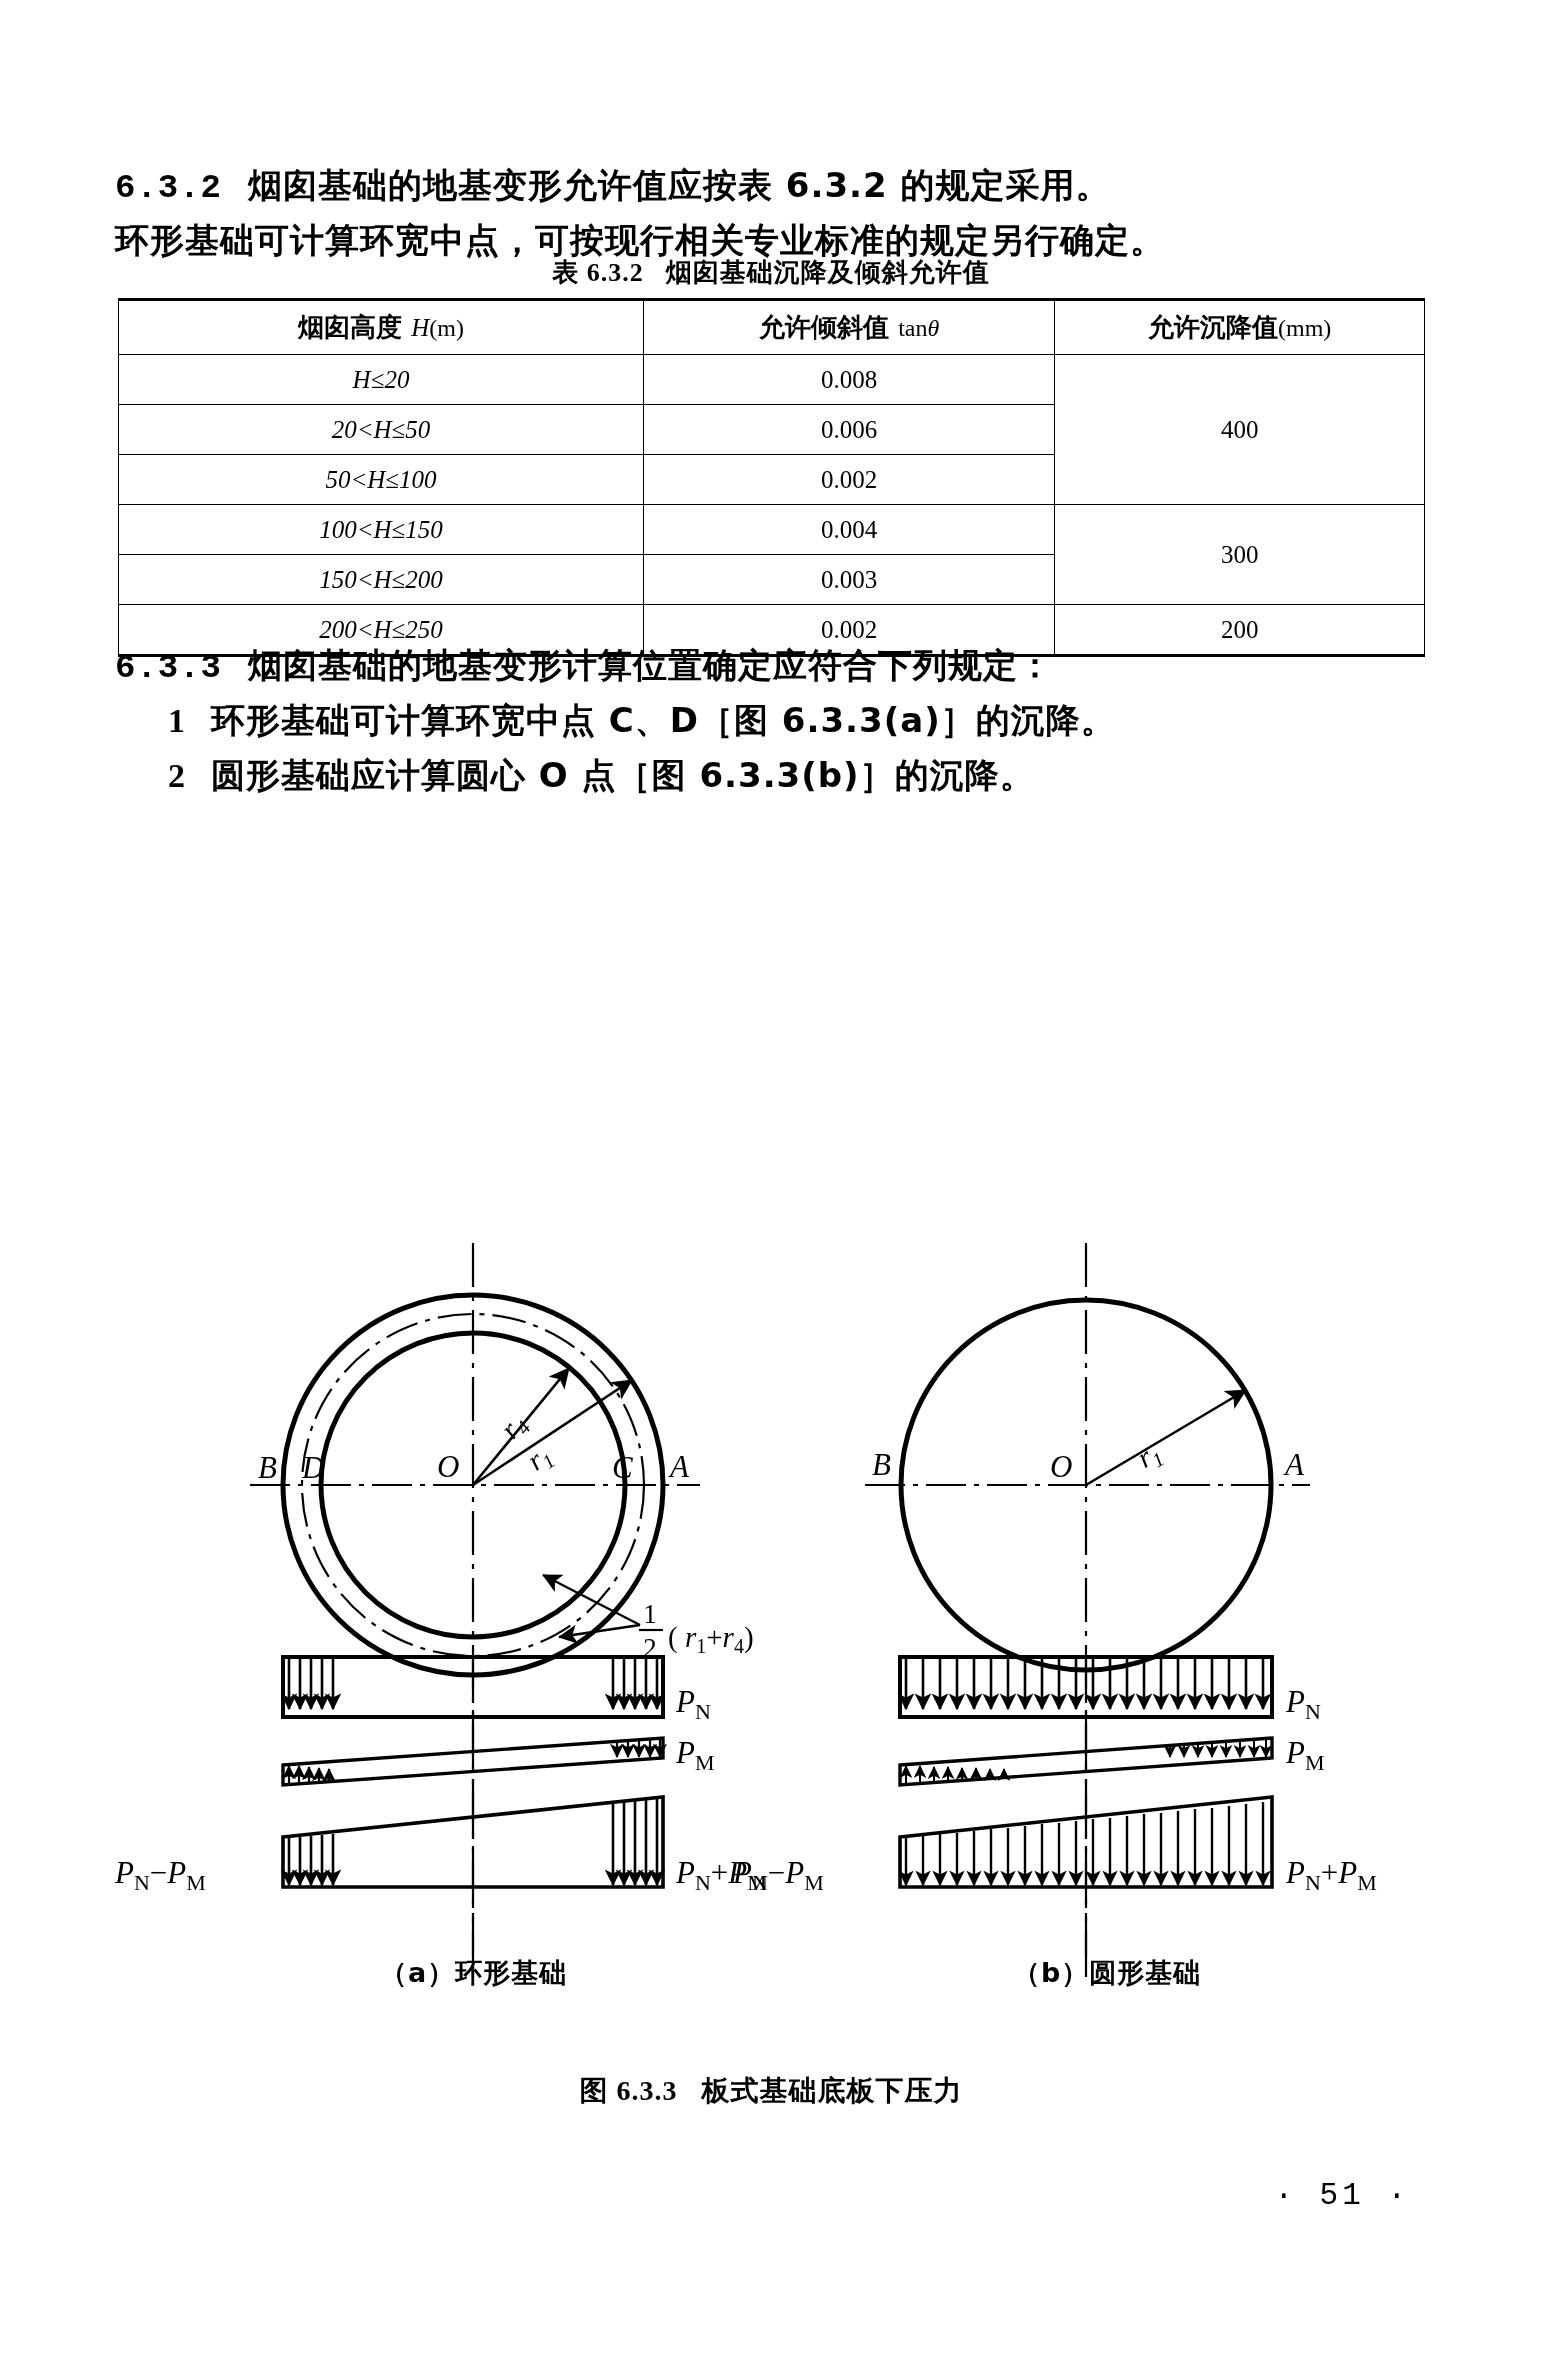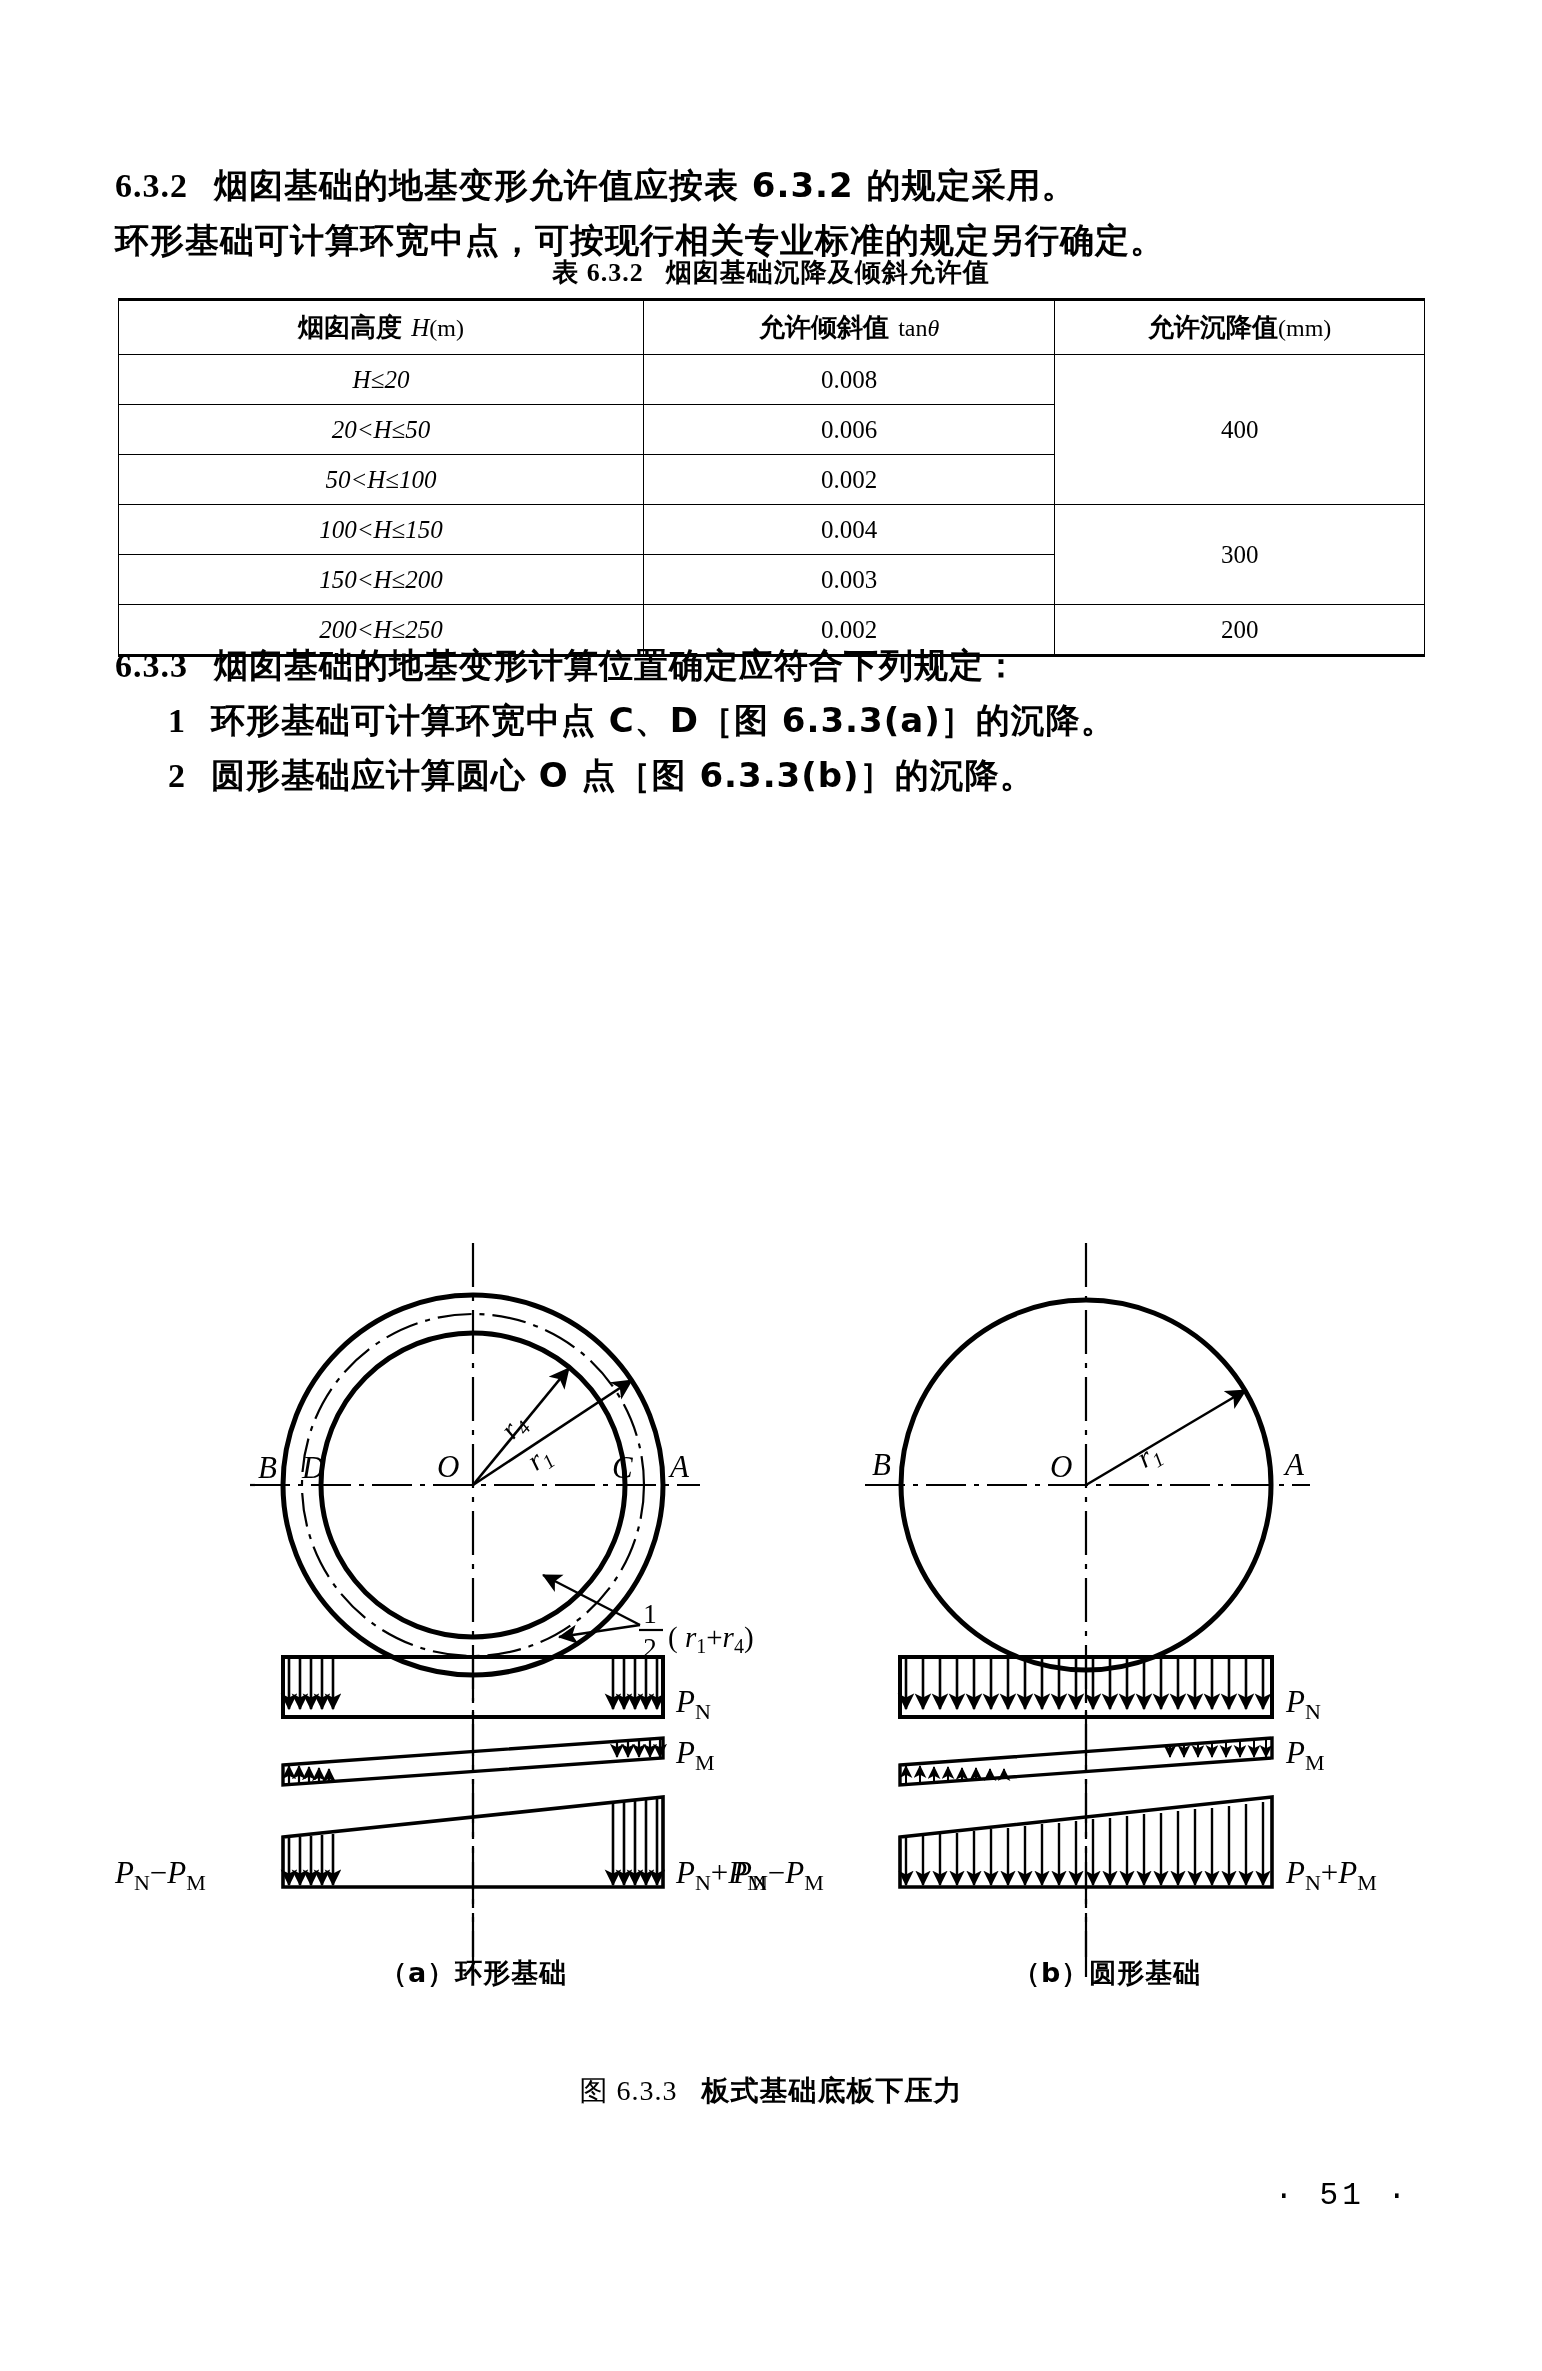--- a/index.html
+++ b/index.html
@@ -18,21 +18,21 @@
   
   .clause{
     position:absolute;
     font-family:"DejaVu Sans", sans-serif;
     font-weight:700;
     font-size:34px;
     letter-spacing:1px;
     line-height:1.62;
     white-space:nowrap;
   }
-  .clause .num{ font-family:Liberation Serif, serif; font-weight:700; }
+  .clause .num{ font-family:Liberation Mono, monospace; font-weight:700; }
   .clause .gap{ display:inline-block;width:26px; }
   .clause .rom{ font-family:"Liberation Serif",serif;font-weight:700;letter-spacing:0px; }
 
   #clause632-l1{ left:115px; top:158px; }
   #clause632-l2{ left:115px; top:213px; }
   #clause633-l1{ left:115px; top:638px; }
   #clause633-i1{ left:168px; top:693px; }
   #clause633-i2{ top:748px; left:168px; }
 
   
@@ -91,21 +91,21 @@
     white-space:nowrap;
   }
   #cap-a{ left:380px; top:1955px; }
   #cap-b{ left:1013px; top:1955px; }
   #fig-title{
     position:absolute;left:0;right:0;top:2072px;
     text-align:center;
     font-family:"DejaVu Sans",sans-serif;
     font-weight:700;font-size:28px;letter-spacing:1px;
   }
-  #fig-title .fnum{font-family:"Liberation Serif",serif;font-weight:400;}
+  #fig-title .fnum{font-family:"Liberation Serif",serif;font-weight:700;}
   #fig-title .gp{display:inline-block;width:24px;}
 
   
   #page-number{
     position:absolute; right:132px; top:2178px;
     font-family:Liberation Mono, monospace;
     font-size:31px; letter-spacing:4px;
   }
 </style>
 </head>

